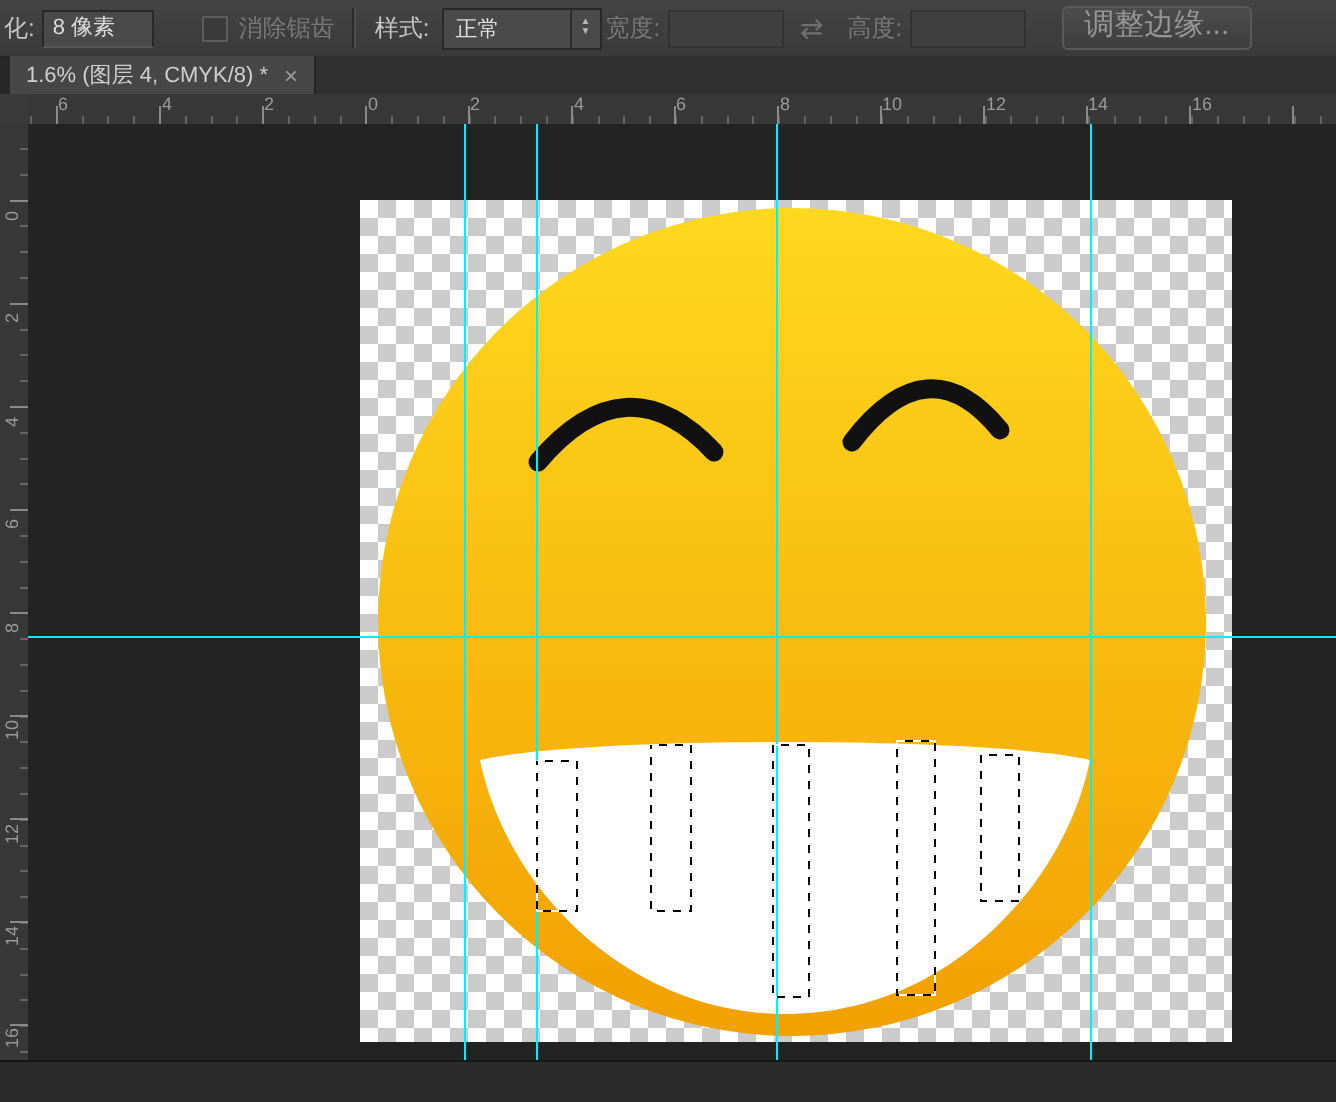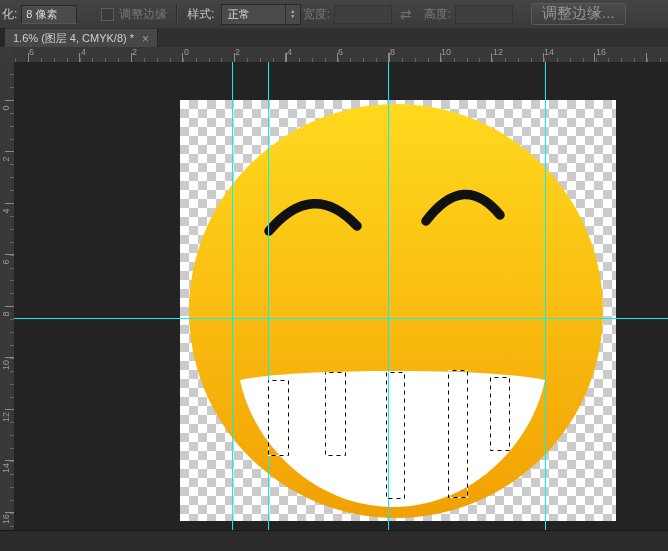--- a/index.html
+++ b/index.html
@@ -122,21 +122,21 @@
 </head>
 <body>
 
 <div class="app">
 
   <div class="options-bar">
     <span class="lbl" style="margin-left:2px">化:</span>
     <span class="field" style="margin-left:4px;width:46px">8 像素</span>
 
     <span class="checkbox" style="margin-left:24px"></span>
-    <span class="lbl disabled" style="margin-left:5px">调整边缘</span>
+    <span class="lbl disabled" style="margin-left:5px">消除锯齿</span>
 
     <span class="vsep" style="margin-left:9px"></span>
 
     <span class="lbl" style="margin-left:9px">样式:</span>
     <span class="dropdown" style="margin-left:6px">
       <span>正常</span>
       <span class="spinner">
         <span>▲</span>
         <span>▼</span>
       </span>

